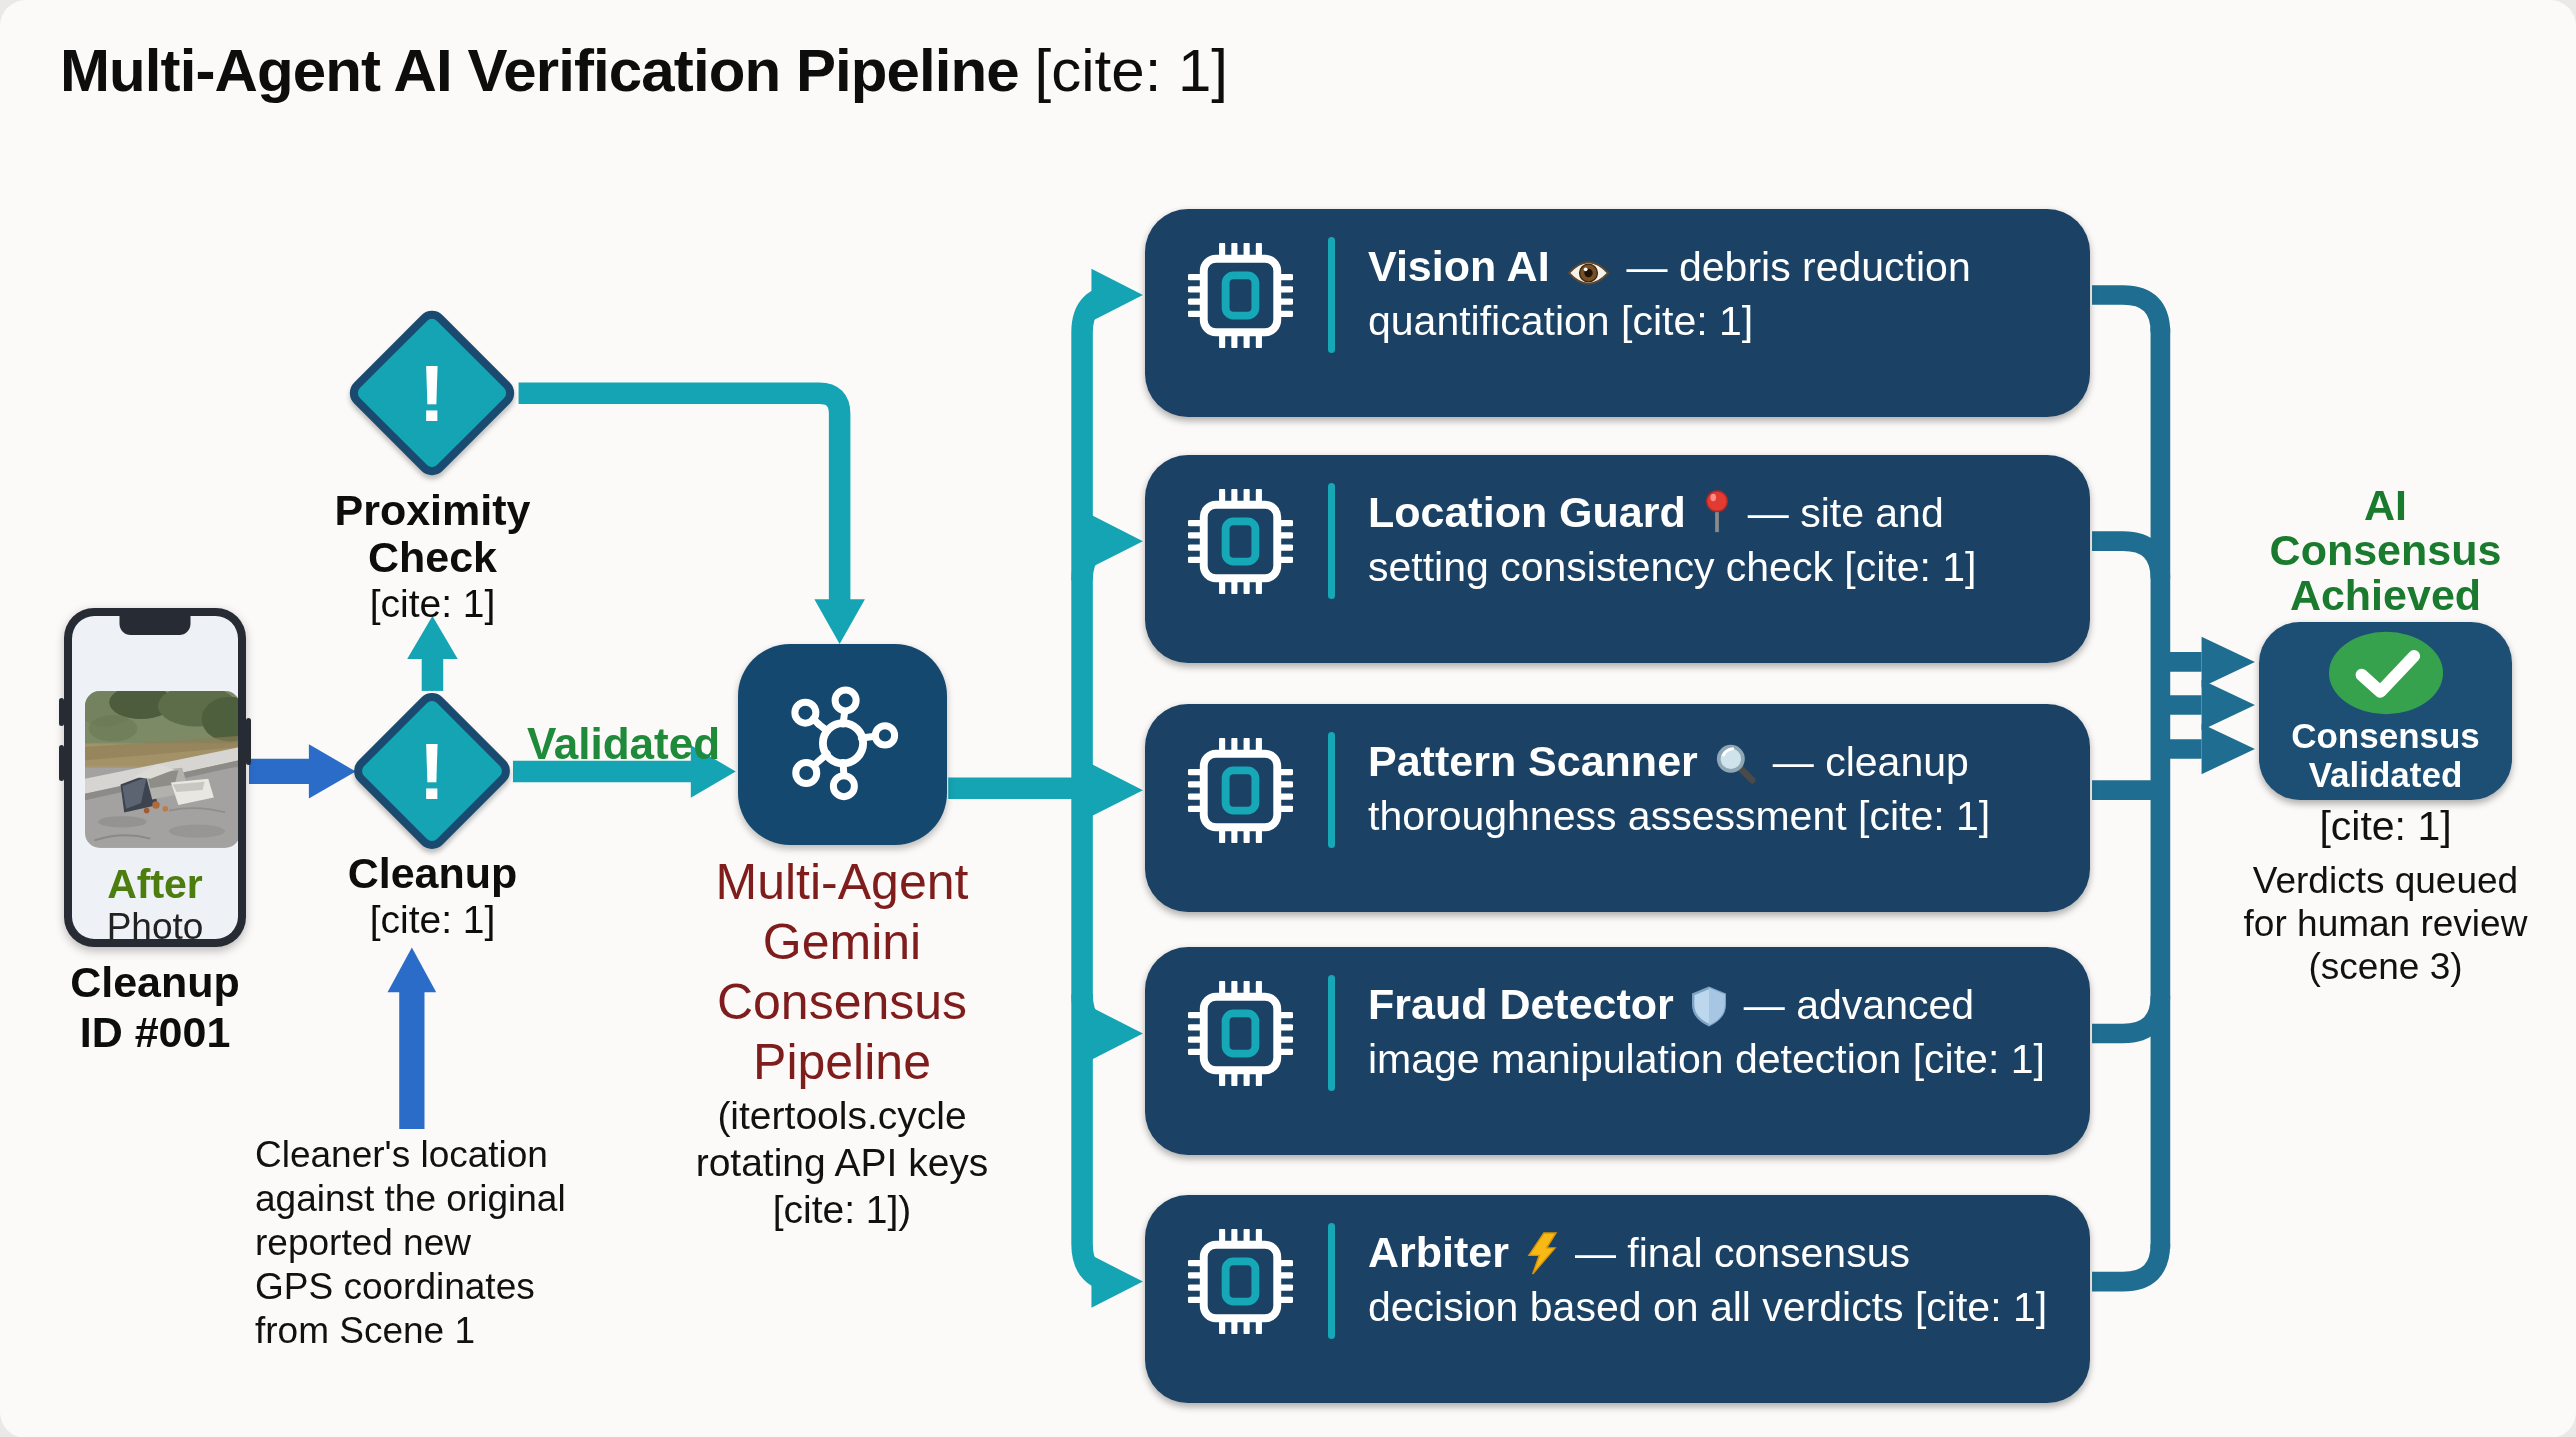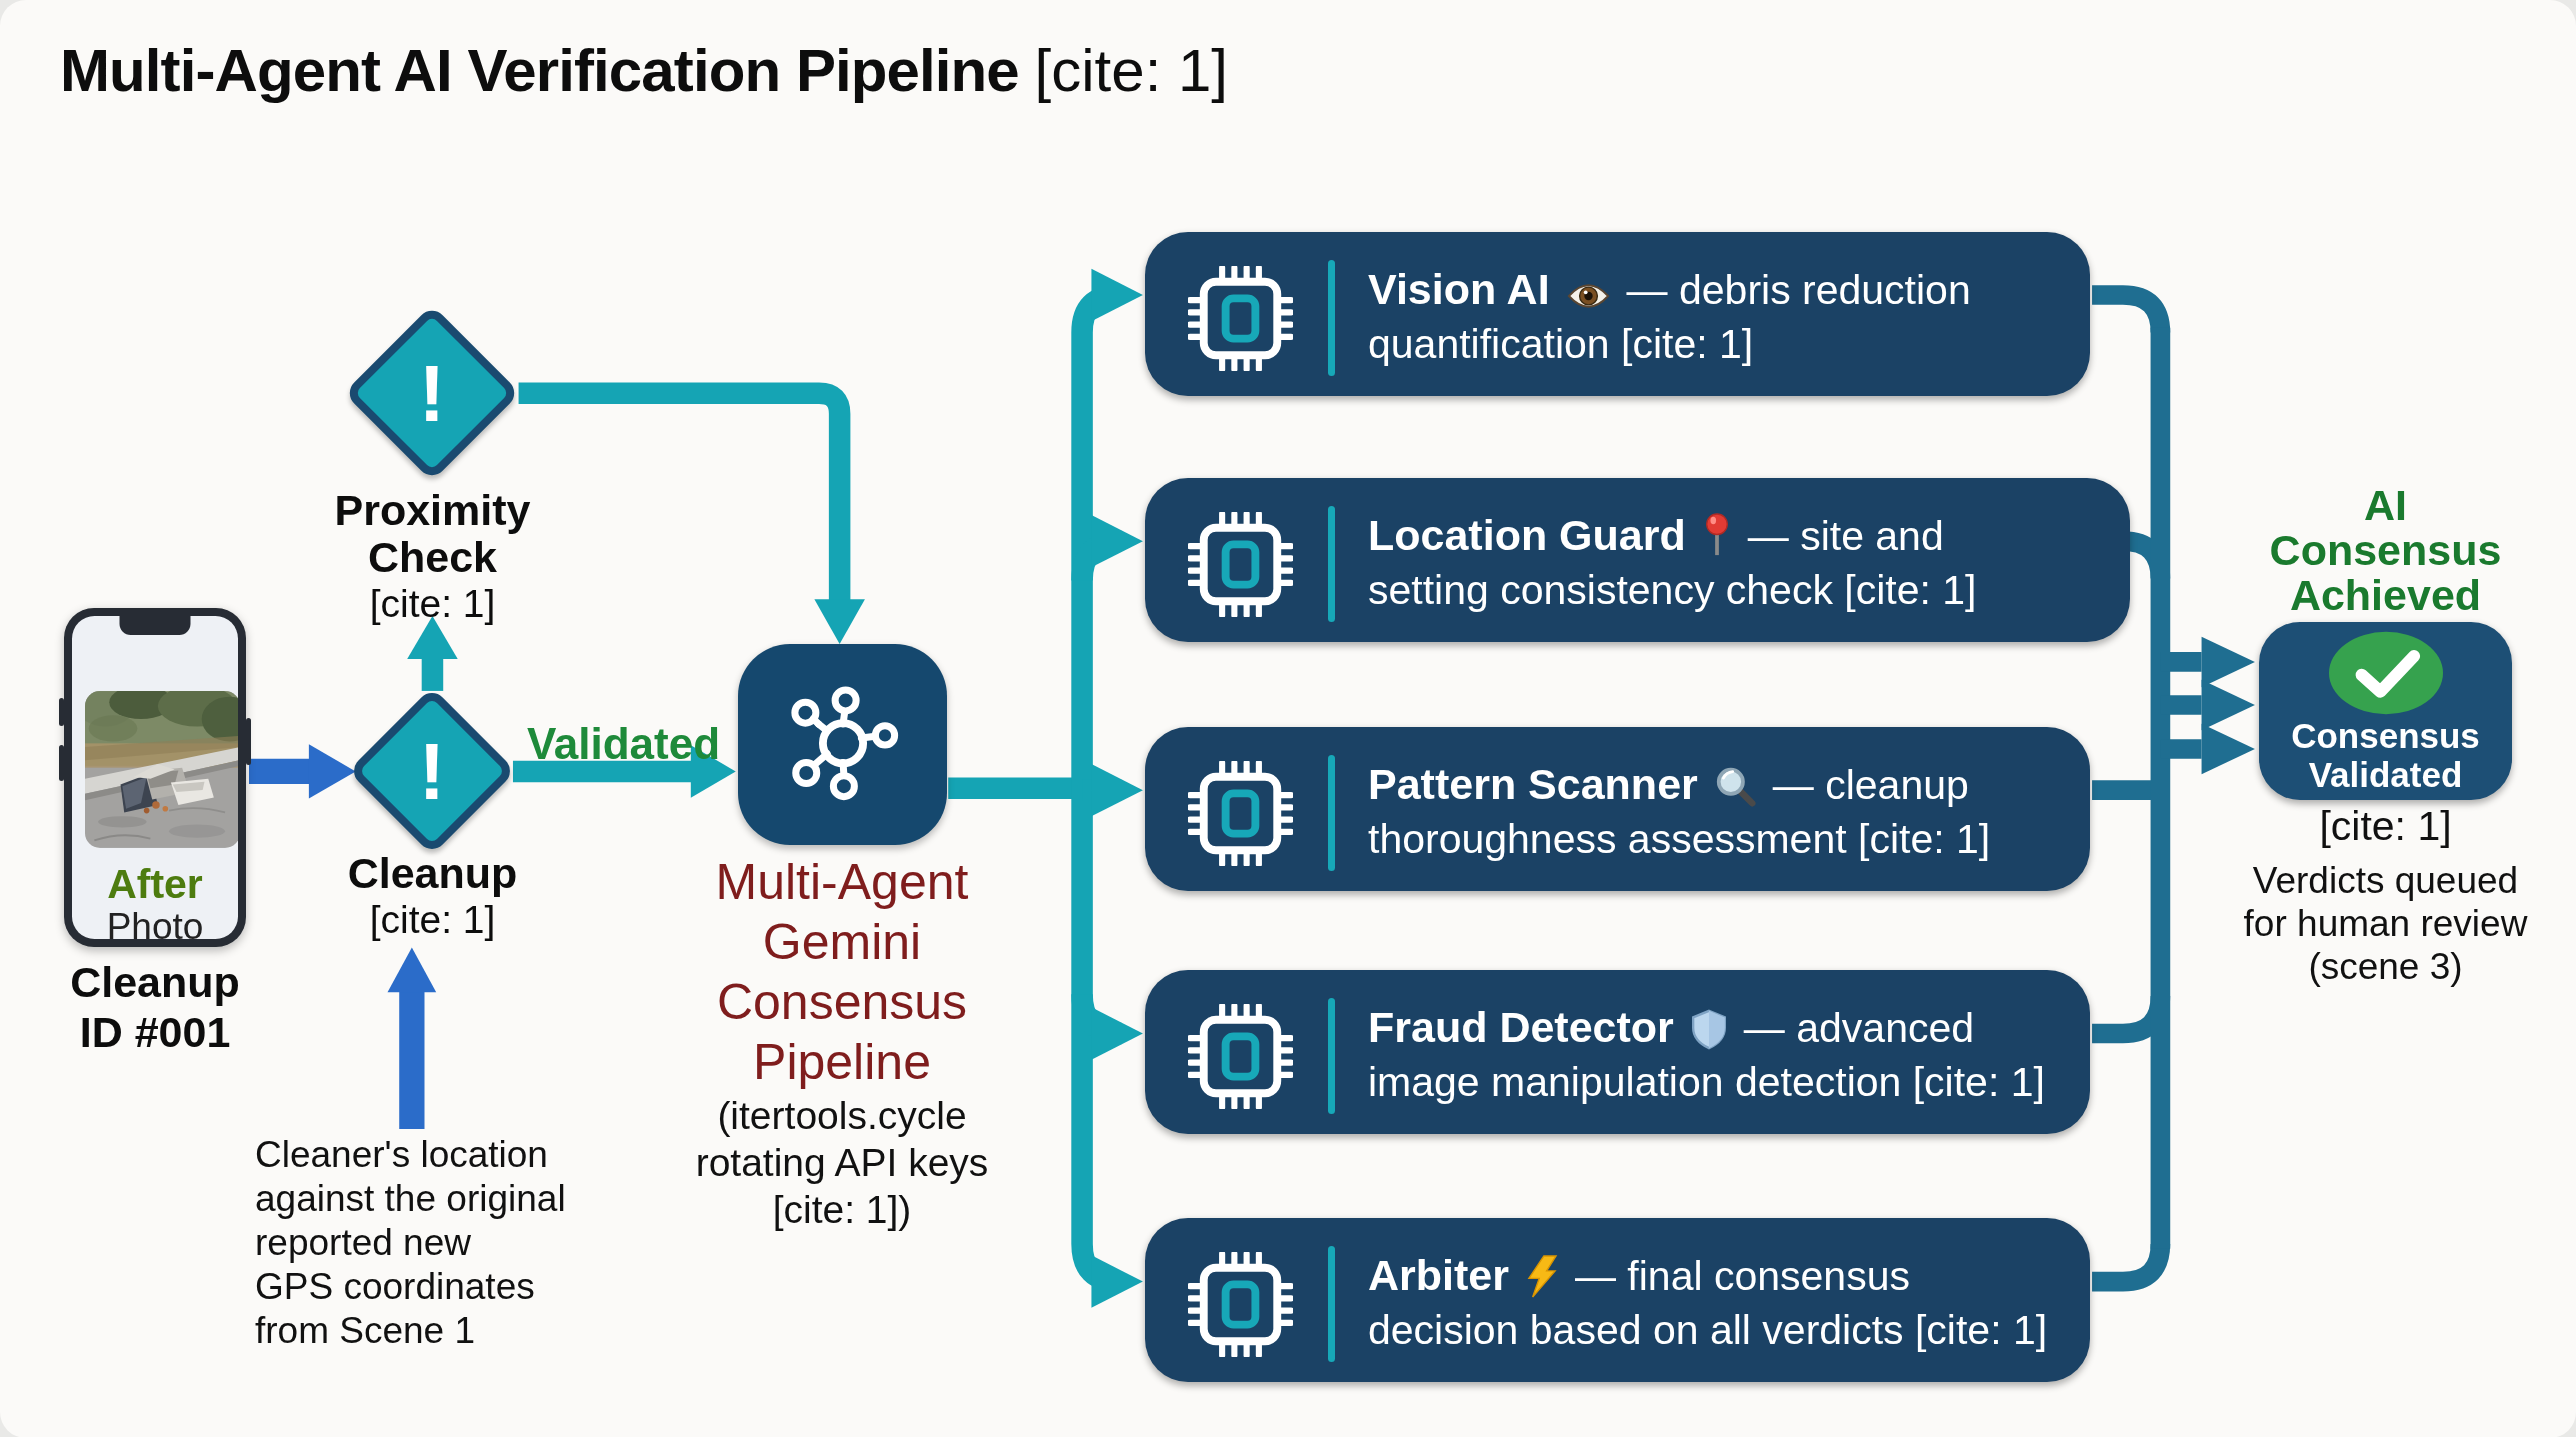--- a/index.html
+++ b/index.html
@@ -30,22 +30,22 @@
   .dlabel .r{font-size:39px;font-weight:400;line-height:45px;display:block;}
   .validated{position:absolute;left:502px;top:719px;width:243px;text-align:center;font-size:44px;font-weight:700;color:#1e8a3a;}
   .gps-note{position:absolute;left:255px;top:1133px;width:367px;text-align:left;font-size:37px;line-height:44px;color:#111;}
   
   .pipeline-box{position:absolute;left:738px;top:644px;width:209px;height:201px;background:#15486e;border-radius:52px;
                 display:flex;align-items:center;justify-content:center;box-shadow:0 3.7px 7.5px rgba(0,0,0,.25);}
   .pipeline-caption{position:absolute;left:655px;top:852px;width:374px;text-align:center;}
   .pipeline-caption .b{display:block;font-size:50px;font-weight:400;line-height:60px;color:#7f1d1d;}
   .pipeline-caption .r{display:block;font-size:39px;font-weight:400;line-height:47px;color:#111;}
   
-  .agent{position:absolute;left:1145px;width:945px;height:164px;background:#1b4265;border-radius:43px;
-         box-shadow:0 3.7px 7.5px rgba(0,0,0,.3);margin-top:23px;}
+  .agent{position:absolute;left:1145px;width:945px;height:208px;background:#1b4265;border-radius:43px;
+         box-shadow:0 3.7px 7.5px rgba(0,0,0,.3);}
   .agent .chip{position:absolute;left:43px;top:34px;}
   .agent .divider{position:absolute;left:183px;top:28px;width:6.6px;height:116px;background:#17a8b8;border-radius:3.7px;}
   .agent .atext{position:absolute;left:223px;top:30px;width:693px;color:#fff;}
   .agent .l1{white-space:nowrap;font-size:41px;line-height:55px;}
   .agent .l1 .nm{font-weight:700;font-size:43px;}
   .agent .l2{font-size:41px;line-height:52px;}
   .agent .em{display:inline-block;vertical-align:-8.4px;margin:0 5.6px;}
   
   .consensus-heading{position:absolute;left:2245px;top:483px;width:281px;text-align:center;font-size:43px;font-weight:700;
                      line-height:45px;color:#1a7a2e;}
@@ -259,21 +259,21 @@
               <path d="M2 17 Q23 -6 44 17 Q23 40 2 17 Z" fill="#f5f2ea" stroke="#5a4632" stroke-width="2"></path>
               <circle cx="23" cy="17" r="9.5" fill="#7a4f22" stroke="#3a2a12" stroke-width="1.5"></circle>
               <circle cx="23" cy="17" r="4.5" fill="#1b1208"></circle>
               <circle cx="20" cy="13" r="2" fill="#ffffff"></circle>
             </svg></span>
         <span>— debris reduction</span></div>
       <div class="l2">quantification [cite: 1]</div>
     </div>
   </div>
 
-  <div class="agent node" style="top:455px;padding-left:40px;">
+  <div class="agent node" style="top:455px;">
     <svg class="chip" width="105" height="105" viewBox="0 0 120 120">
       <g stroke="#ffffff" stroke-width="7" stroke-linecap="round">
         <line x1="39" y1="2" x2="39" y2="16"></line>
           <line x1="53" y1="2" x2="53" y2="16"></line>
           <line x1="67" y1="2" x2="67" y2="16"></line>
           <line x1="81" y1="2" x2="81" y2="16"></line>
         <line x1="39" y1="104" x2="39" y2="118"></line>
           <line x1="53" y1="104" x2="53" y2="118"></line>
           <line x1="67" y1="104" x2="67" y2="118"></line>
           <line x1="81" y1="104" x2="81" y2="118"></line>

